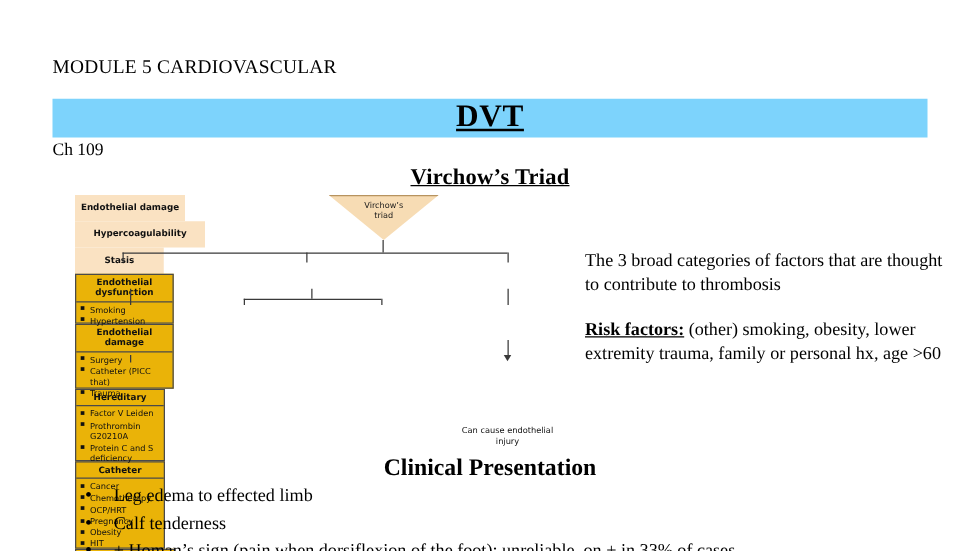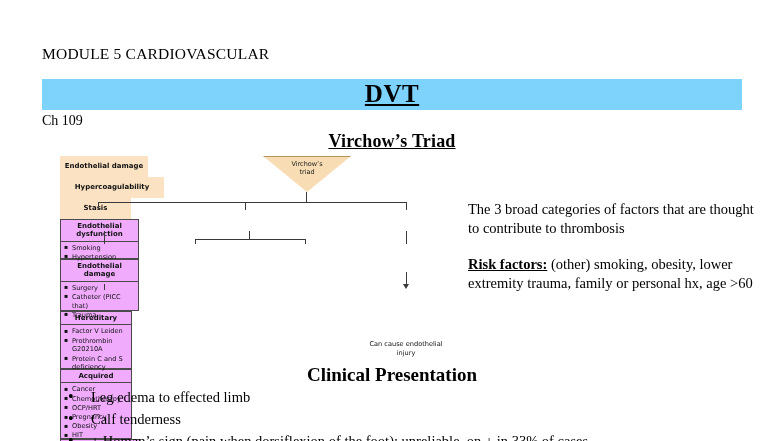--- a/index.html
+++ b/index.html
@@ -110,21 +110,21 @@
     text-align: center;
     display: flex;
     align-items: center;
     justify-content: center;
     line-height: 1.25;
     color: #111111;
   }
 
   
   .box {
-    background: #f0abfc;
+    background: #eab308;
     border: 1px solid #4a4a4a;
     box-sizing: border-box;
     font-size: 6.6px;
     color: #111111;
   }
   .box .bx-title {
     text-align: center;
     font-weight: bold;
     font-size: 7px;
     padding: 2px 0 2px 0;
@@ -295,21 +295,21 @@
   <div class="box" style="left:108px; top:88px; width:72px; height:58px;">
     <div class="bx-title">Hereditary</div>
     <ul>
       <li>Factor V Leiden</li>
       <li>Prothrombin G20210A</li>
       <li>Protein C and S deficiency</li>
     </ul>
   </div>
 
   <div class="box" style="left:211px; top:88px; width:72px; height:70px;">
-    <div class="bx-title">Acquired</div>
+    <div class="bx-title">Catheter</div>
     <ul>
       <li>Cancer</li>
       <li>Chemotherapy</li>
       <li>OCP/HRT</li>
       <li>Pregnancy</li>
       <li>Obesity</li>
       <li>HIT</li>
     </ul>
   </div>
 

